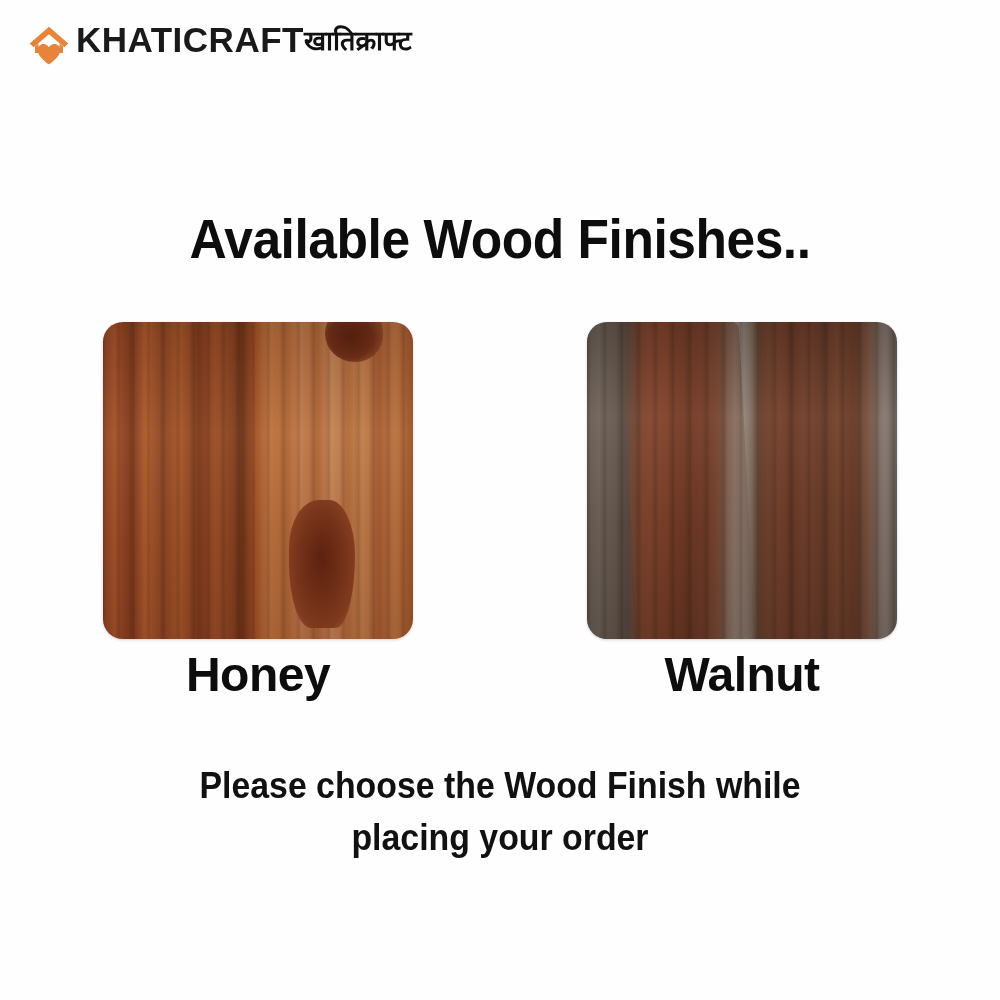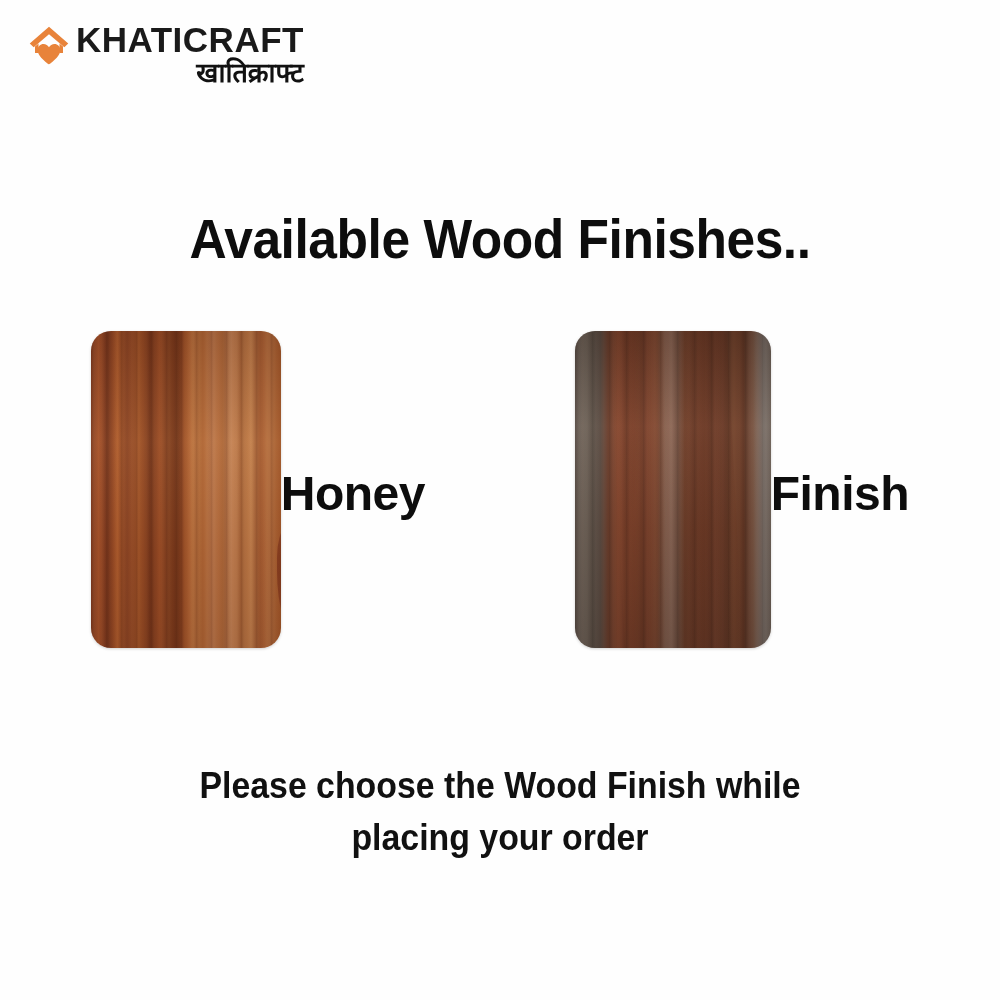--- a/index.html
+++ b/index.html
@@ -27,21 +27,21 @@
     gap: 6px;
   }
   .brand-mark {
     width: 42px;
     height: 44px;
     flex: 0 0 auto;
     margin-top: 2px;
   }
   .brand-words {
     display: flex;
-    flex-direction: column;
+    flex-direction: row;
     align-items: flex-end;
     line-height: 1;
   }
   .brand-name {
     font-family: "Liberation Sans", "DejaVu Sans", sans-serif;
     font-weight: 700;
     font-size: 35px;
     letter-spacing: 0.5px;
     color: #1a1a1a;
     line-height: 1;
@@ -79,23 +79,22 @@
     top: 322px;
     left: 0;
     width: 1000px;
     display: flex;
     justify-content: center;
     gap: 150px;
   }
   .swatch-cell {
     width: 334px;
     display: flex;
-    flex-direction: row;
+    flex-direction: column;
     align-items: center;
-    margin-top: 9px;
   }
   .swatch {
     width: 310px;
     height: 317px;
     border-radius: 20px;
     position: relative;
     overflow: hidden;
     box-shadow: 0 1px 3px rgba(0,0,0,0.18);
   }
   .grain, .knot {
@@ -281,21 +280,21 @@
     <div class="swatch-label">Honey</div>
   </div>
 
   <div class="swatch-cell">
     <div class="swatch">
       <div class="grain walnut-base"></div>
       <div class="walnut-wave"></div>
       <div class="grain walnut-streaks"></div>
       <div class="grain walnut-shade"></div>
     </div>
-    <div class="swatch-label">Finish</div>
+    <div class="swatch-label">Walnut</div>
   </div>
 
 </div>
 
 <div class="note">
   <span class="note-line">Please choose the Wood Finish while</span>
   <span class="note-line">placing your order</span>
 </div>
 
 </body></html>

